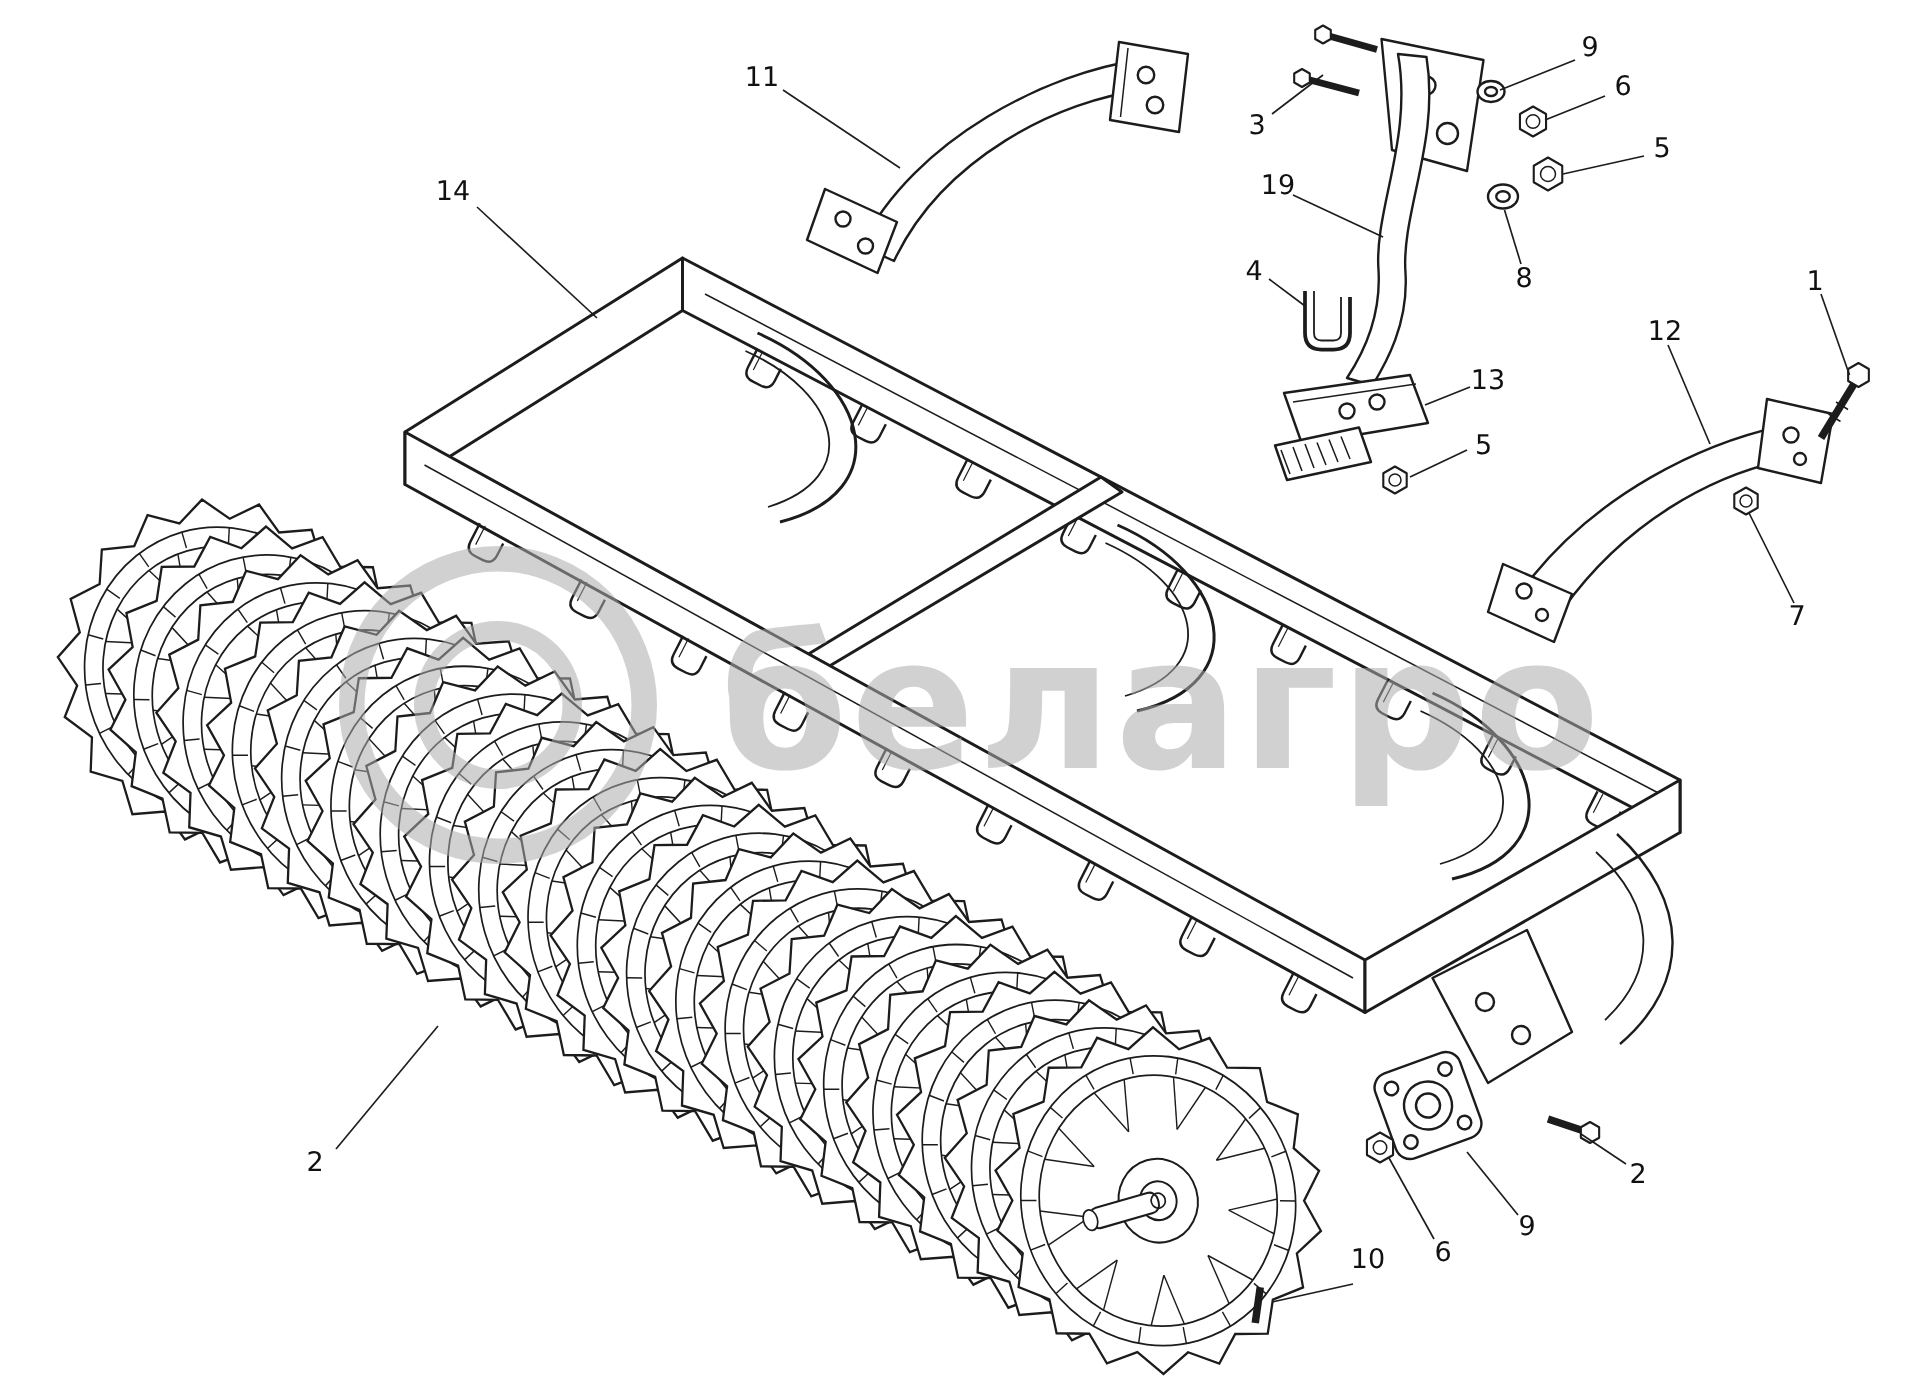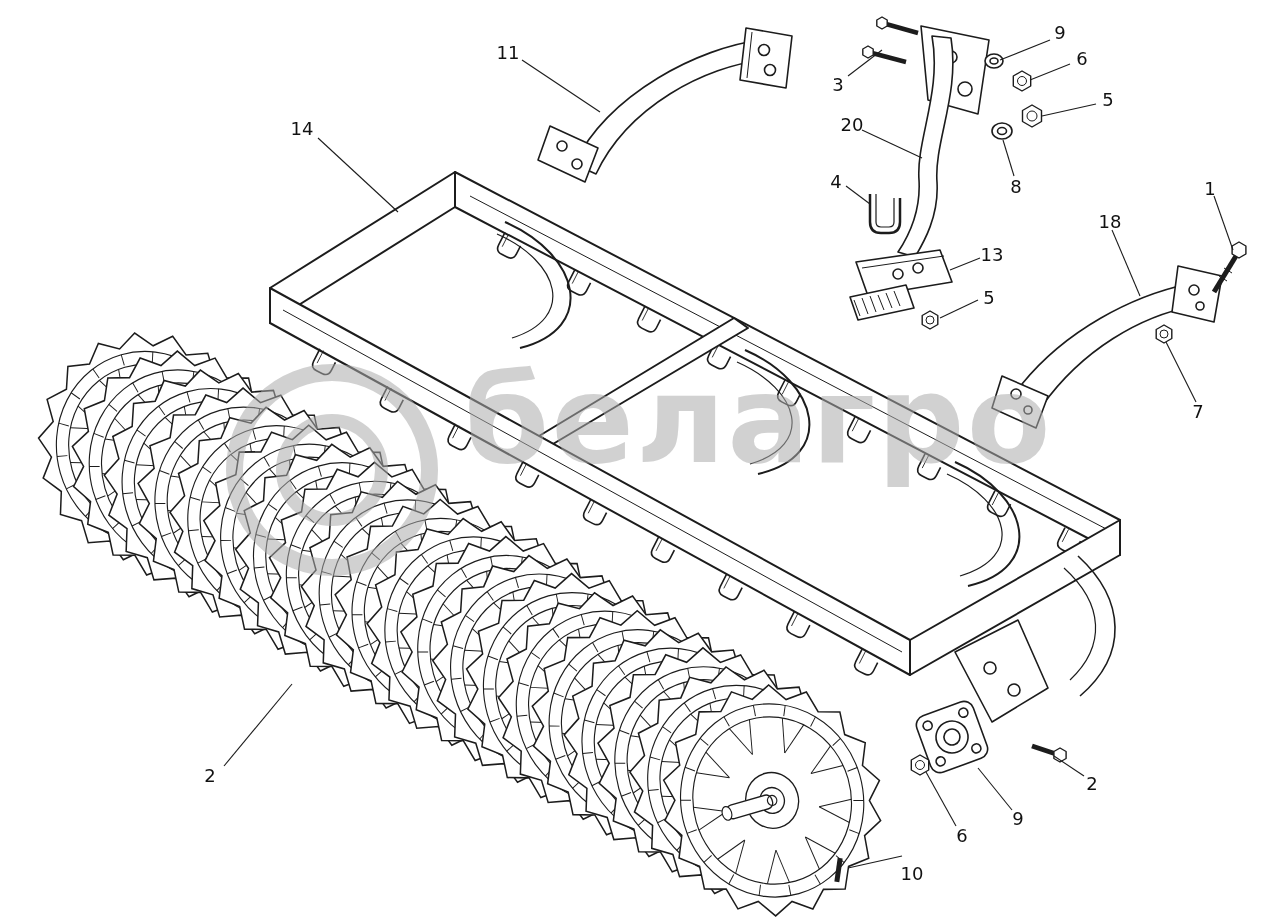--- a/index.html
+++ b/index.html
@@ -2,21 +2,21 @@
 <html><head>
 <meta charset="utf-8">
 <style>
   html,body{margin:0;padding:0;background:#fff;}
   .stage{position:relative;width:1273px;height:921px;background:#ffffff;overflow:hidden;
          font-family:"DejaVu Sans",sans-serif;}
   .layer{position:absolute;left:0;top:0;width:1273px;height:921px;}
   svg{display:block;}
   .callout{position:absolute;transform:translate(-50%,-50%);font-size:18px;color:#111;
            font-family:"DejaVu Sans",sans-serif;user-select:none;}
-  .watermark{position:absolute;left:226px;top:364px;display:flex;align-items:flex-start;gap:26px;
+  .watermark{position:absolute;left:226px;top:364px;display:flex;align-items:center;gap:42px;
              color:rgba(172,172,172,0.55);pointer-events:none;}
   .wm-logo{width:178px;height:178px;border:17px solid rgba(172,172,172,0.55);border-radius:50%;
            display:flex;align-items:center;justify-content:center;flex:0 0 auto;}
   .wm-logo-inner{width:86px;height:86px;border:13px solid rgba(172,172,172,0.55);border-radius:50%;}
   .wm-text{display:flex;flex-direction:column;}
   .wm-line1{font-size:122px;font-weight:bold;line-height:0.92;letter-spacing:2px;}
   .wm-line2{font-size:32px;letter-spacing:11px;margin-top:4px;margin-left:6px;}
 </style>
 </head>
 <body>
@@ -1098,26 +1098,26 @@
     </g>
   </svg>
 
   <div class="callout" style="left:508px;top:52px">11</div>
   <div class="callout" style="left:302px;top:128px">14</div>
   <div class="callout" style="left:838px;top:84px">3</div>
   <div class="callout" style="left:1060px;top:32px">9</div>
   <div class="callout" style="left:1082px;top:58px">6</div>
   <div class="callout" style="left:1108px;top:99px">5</div>
   <div class="callout" style="left:1016px;top:186px">8</div>
-  <div class="callout" style="left:852px;top:124px">20</div>
+  <div class="callout" style="left:852px;top:124px">19</div>
   <div class="callout" style="left:836px;top:181px">4</div>
   <div class="callout" style="left:992px;top:254px">13</div>
   <div class="callout" style="left:989px;top:297px">5</div>
-  <div class="callout" style="left:1110px;top:221px">18</div>
+  <div class="callout" style="left:1110px;top:221px">12</div>
   <div class="callout" style="left:1210px;top:188px">1</div>
   <div class="callout" style="left:1198px;top:411px">7</div>
   <div class="callout" style="left:210px;top:775px">2</div>
   <div class="callout" style="left:1092px;top:783px">2</div>
   <div class="callout" style="left:1018px;top:818px">9</div>
   <div class="callout" style="left:962px;top:835px">6</div>
-  <div class="callout" style="left:912px;top:873px">10</div>
+  <div class="callout" style="left:912px;top:840px">10</div>
 
 </div>
 
 </body></html>

